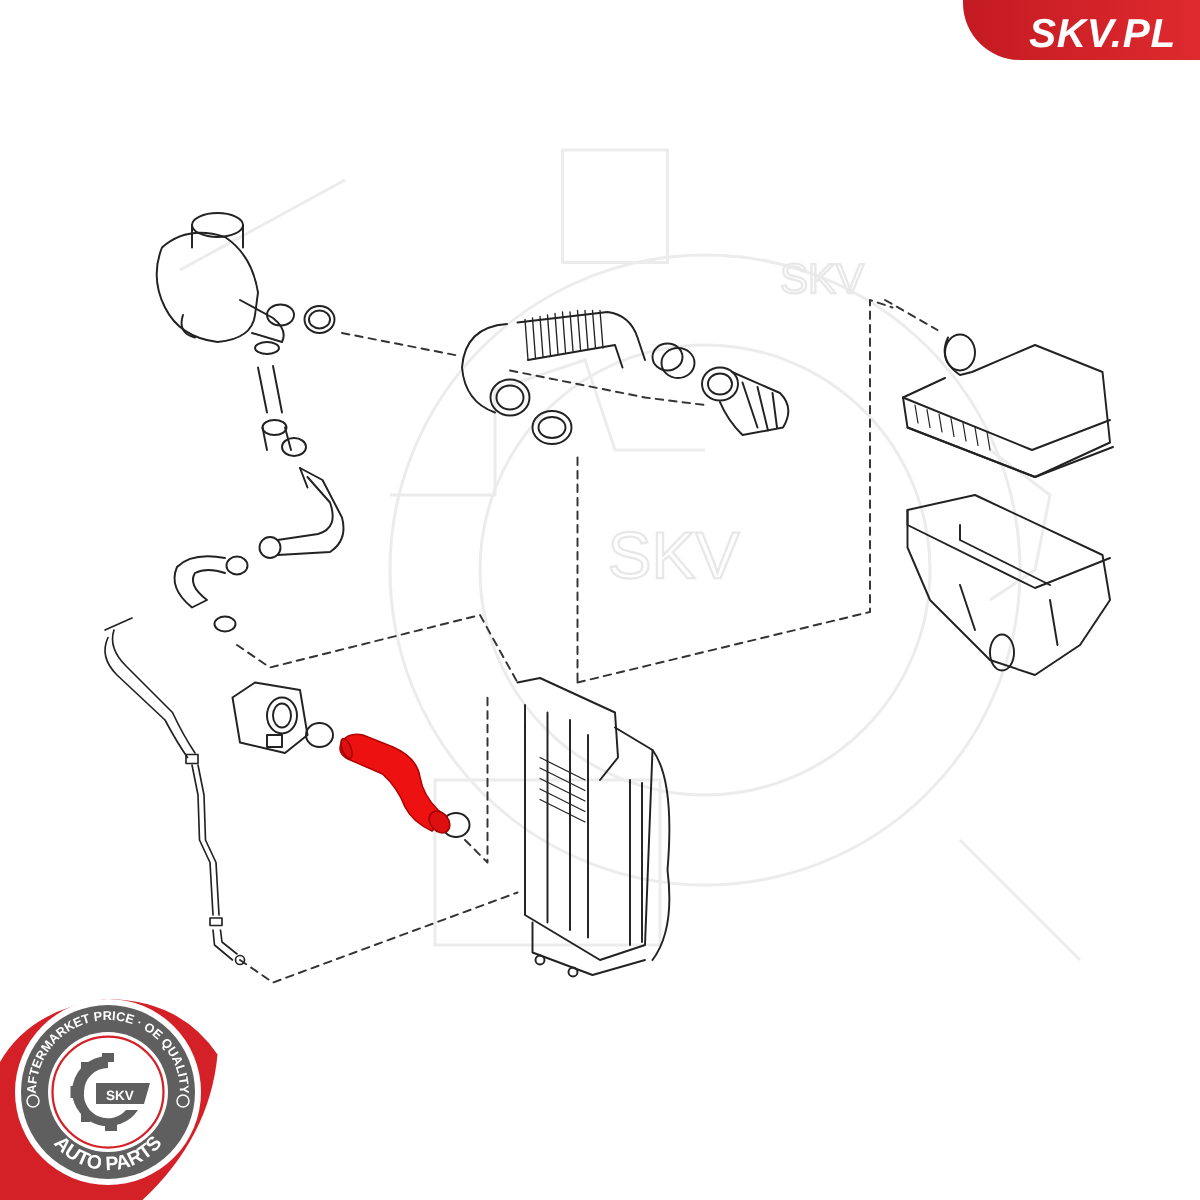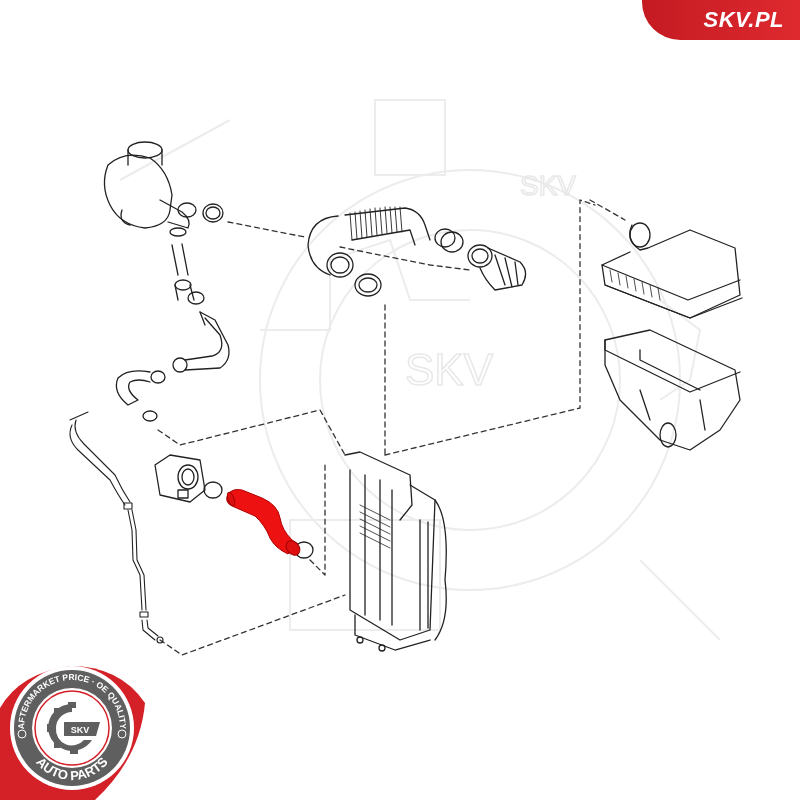--- a/index.html
+++ b/index.html
@@ -1,19 +1,19 @@
 <!DOCTYPE html>
 <html><head>
 <meta charset="utf-8">
 <style>
   html, body { margin: 0; padding: 0; background: #ffffff; }
   body { width: 800px; height: 800px; position: relative; overflow: hidden; font-family: "Liberation Sans", sans-serif; }
   #stage { position: absolute; left: 0; top: 0; width: 800px; height: 800px; }
   .brand-tab { position: absolute; right: 0; top: 0; width: 158px; height: 40px; background: linear-gradient(90deg,#c41a22,#de2a2f); border-bottom-left-radius: 38px; }
-  .brand-text { position: absolute; right: 16px; top: 7px; color: #fff; font-family: "Liberation Sans", sans-serif; font-weight: bold; font-style: italic; font-size: 22px; letter-spacing: 0.5px; }
+  .brand-text { position: absolute; right: 16px; top: 7px; color: #fff; font-family: "Liberation Sans", sans-serif; font-weight: bold; font-style: italic; font-size: 27px; letter-spacing: 0.5px; }
   .badge { position: absolute; left: 0; top: 648px; width: 152px; height: 152px; }
   .wm { position: absolute; pointer-events: none; }
 </style>
 </head>
 <body>
 
 <div id="stage">
 
   <svg class="wm" width="800" height="800" viewBox="0 0 800 800">
     <g fill="none" stroke="#ececec" stroke-width="2">

